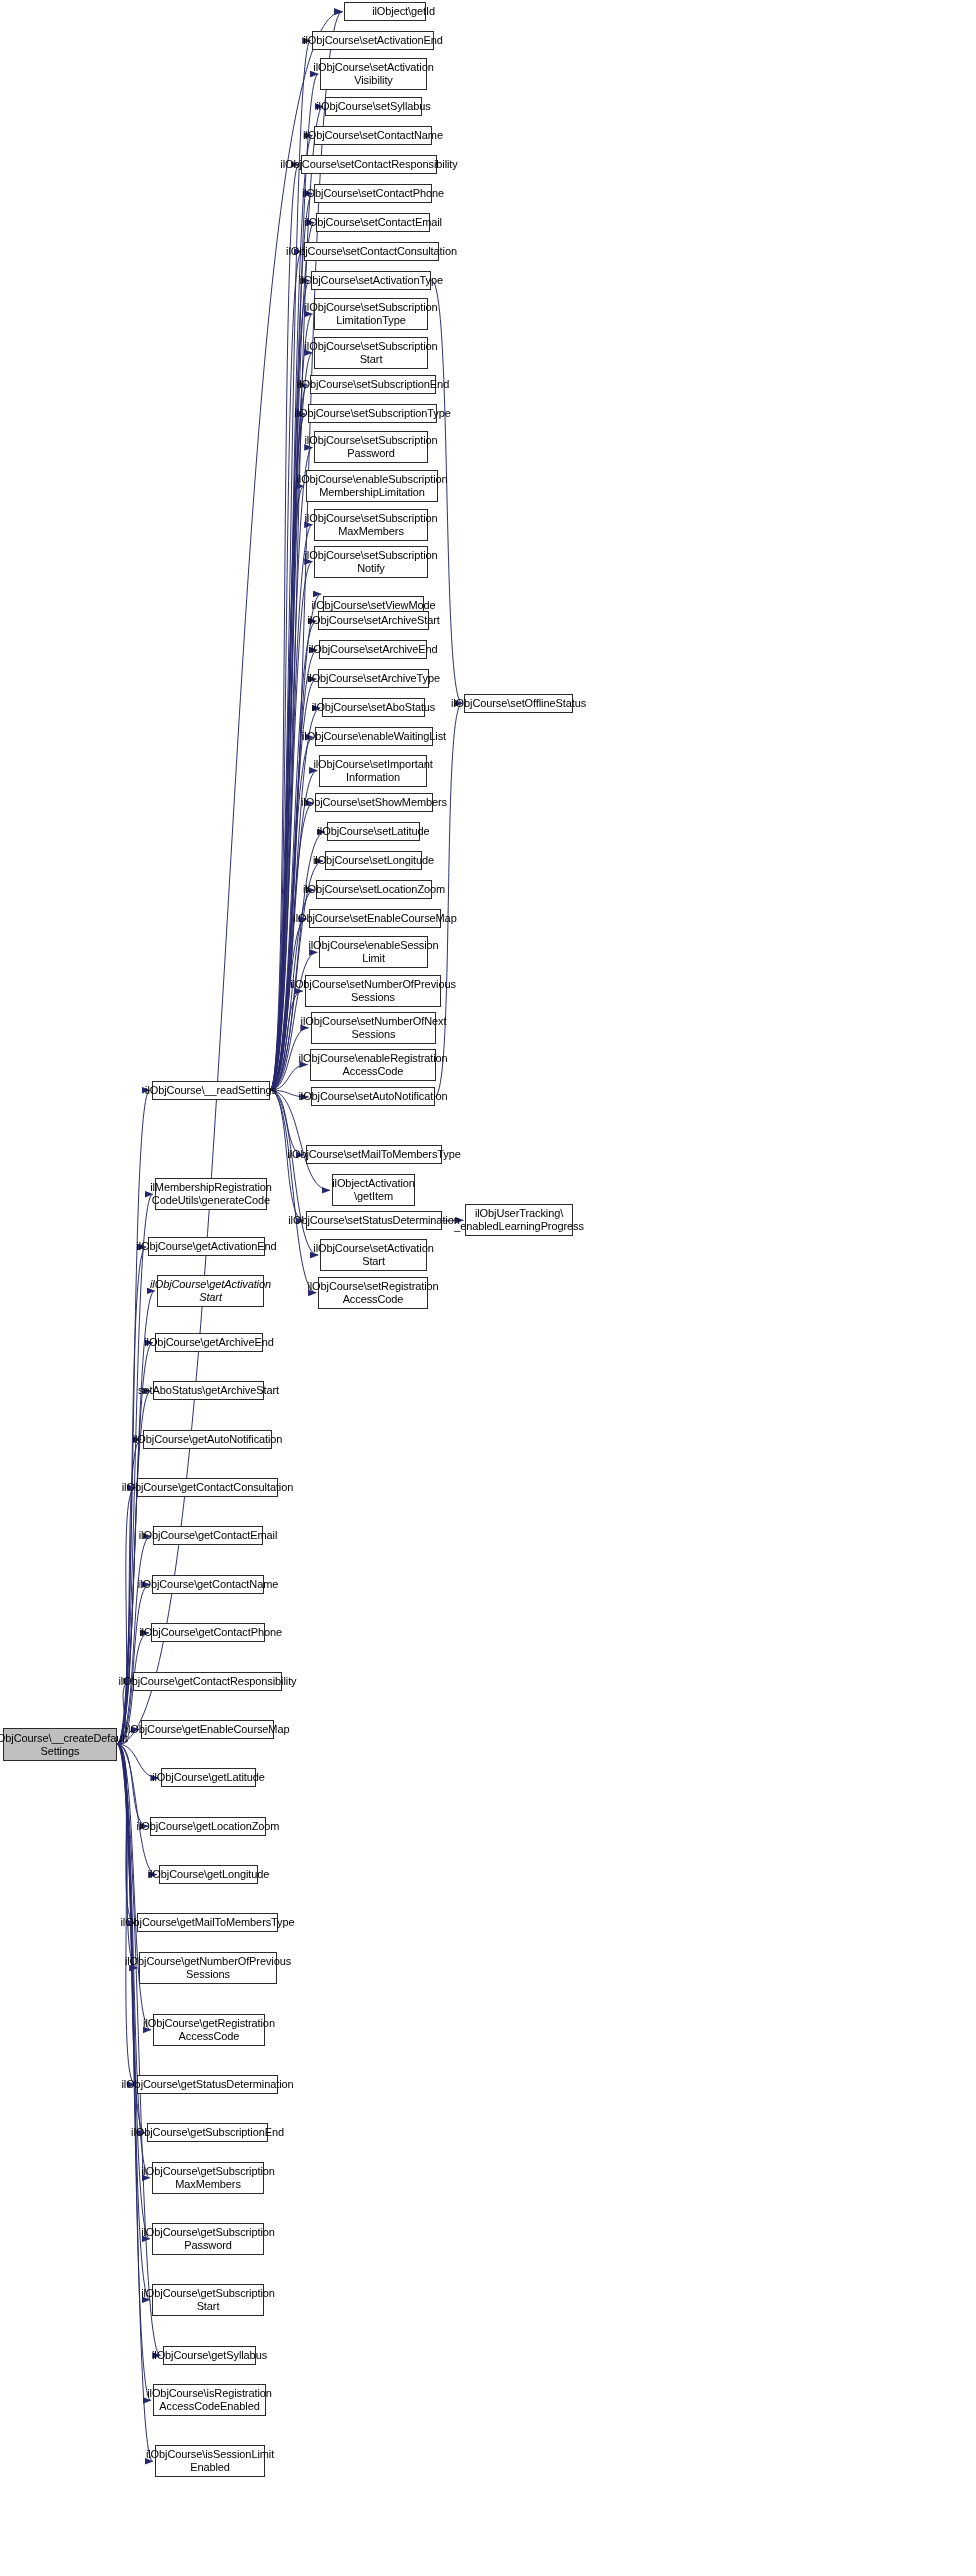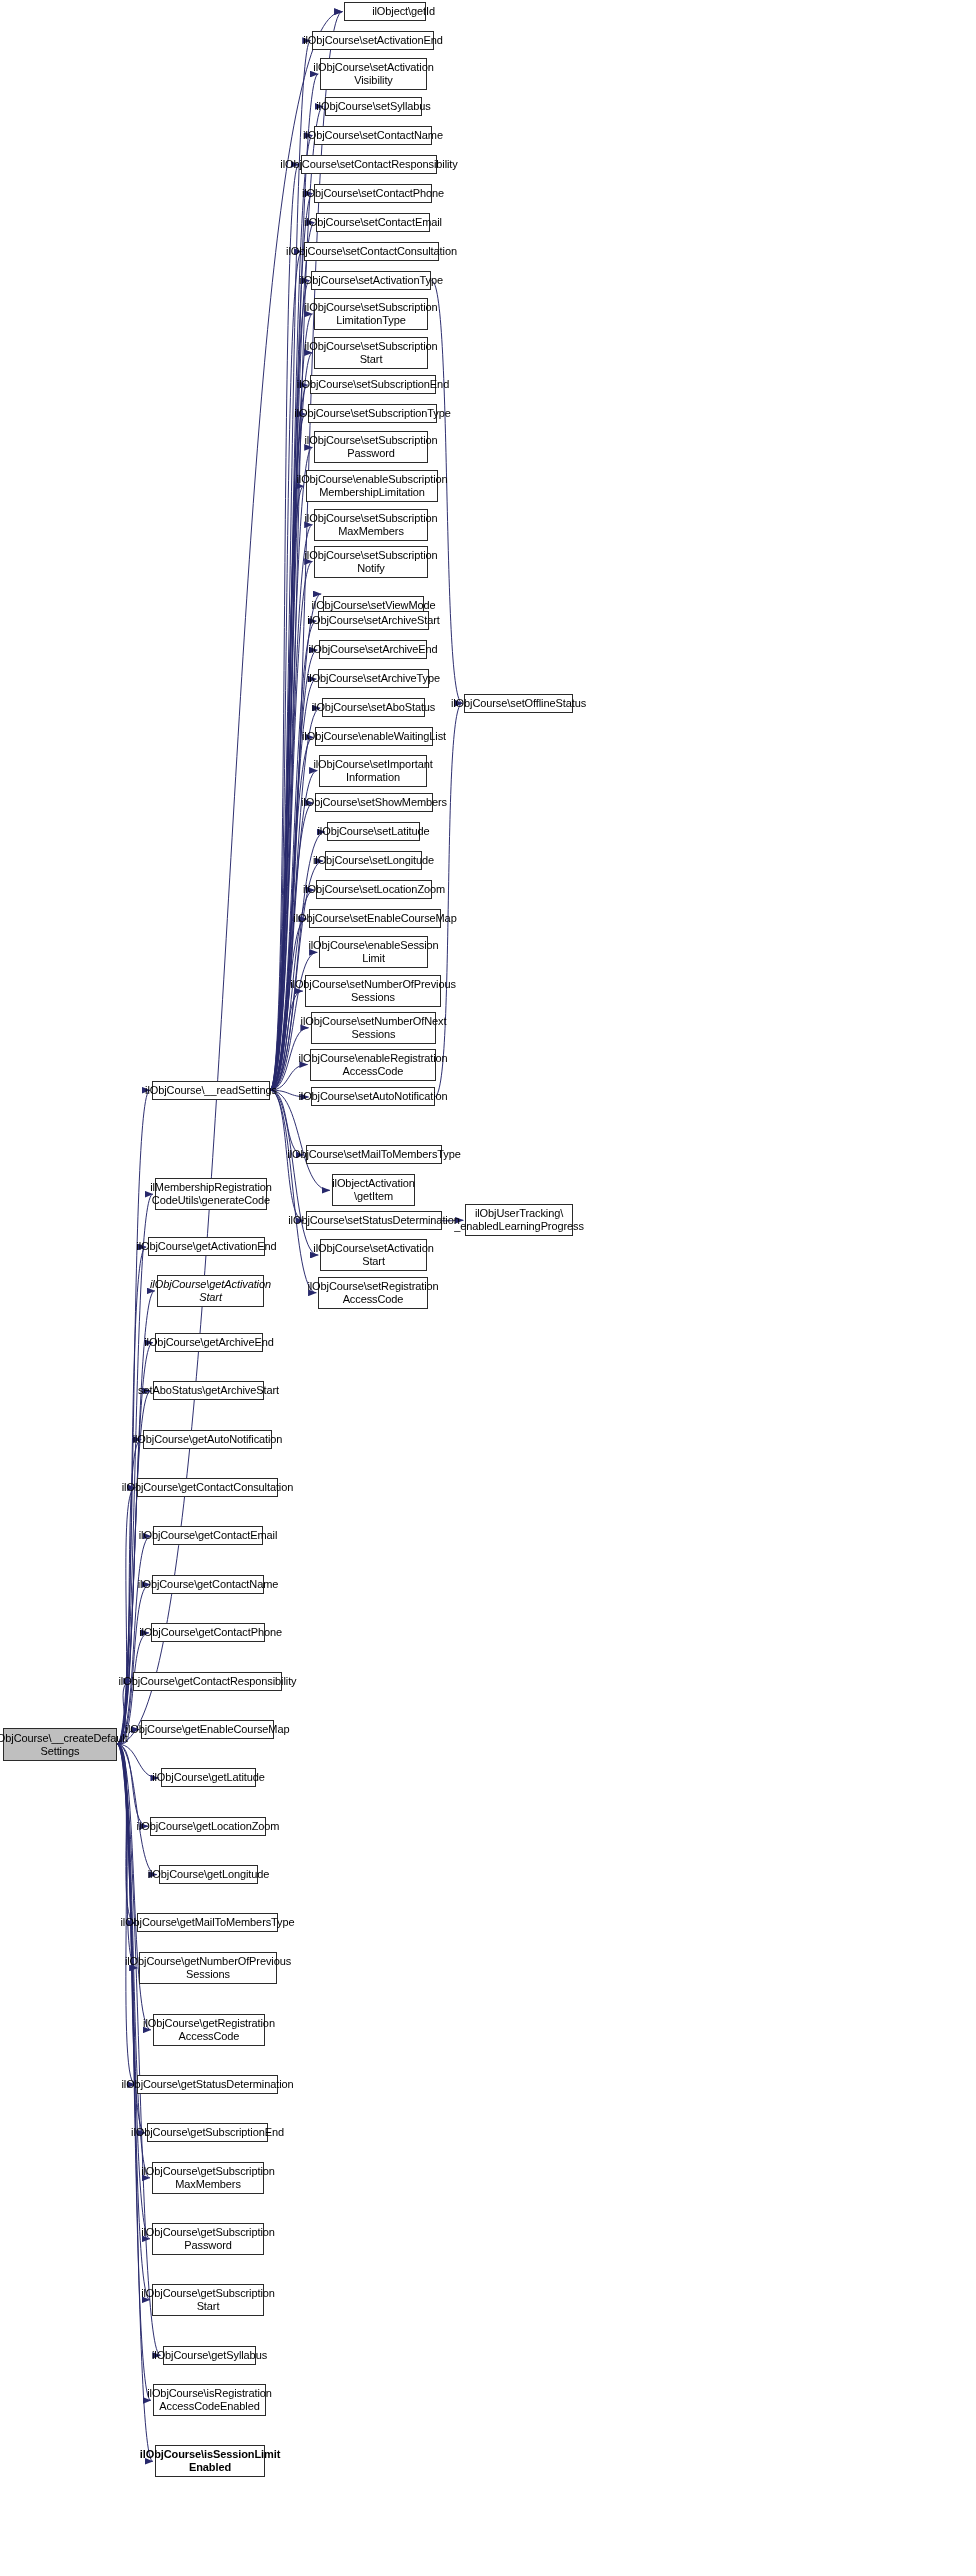--- a/index.html
+++ b/index.html
@@ -142,21 +142,21 @@
       <div class="node" style="left: 147px; top: 2123px; width: 121px; height: 19.3px;">ilObjCourse\getSubscriptionEnd</div>
       <div class="node" style="left: 152px; top: 2162px; width: 112px; height: 32px;">ilObjCourse\getSubscription
 MaxMembers</div>
       <div class="node" style="left: 152px; top: 2223px; width: 112px; height: 32px;">ilObjCourse\getSubscription
 Password</div>
       <div class="node" style="left: 152px; top: 2284px; width: 112px; height: 32px;">ilObjCourse\getSubscription
 Start</div>
       <div class="node" style="left: 163px; top: 2346px; width: 93px; height: 19.3px;">ilObjCourse\getSyllabus</div>
       <div class="node" style="left: 153px; top: 2384px; width: 113px; height: 32px;">ilObjCourse\isRegistration
 AccessCodeEnabled</div>
-      <div class="node" style="left: 155px; top: 2445px; width: 110px; height: 32px; font-weight: bold;">ilObjCourse\isSessionLimit
+      <div class="node" style="left: 155px; top: 2445px; width: 110px; height: 32px;">ilObjCourse\isSessionLimit
 Enabled</div>
       <div class="node" style="left: 344px; top: 1.9px; width: 82px; height: 19.3px; padding-left: 40px;">ilObject\getId</div>
       <div class="node" style="left: 312px; top: 31px; width: 122px; height: 19.3px;">ilObjCourse\setActivationEnd</div>
       <div class="node" style="left: 320px; top: 58px; width: 107px; height: 32px;">ilObjCourse\setActivation
 Visibility</div>
       <div class="node" style="left: 325px; top: 97px; width: 97px; height: 19.3px;">ilObjCourse\setSyllabus</div>
       <div class="node" style="left: 314px; top: 126px; width: 118px; height: 19.3px;">ilObjCourse\setContactName</div>
       <div class="node" style="left: 301px; top: 155px; width: 136px; height: 19.3px;">ilObjCourse\setContactResponsibility</div>
       <div class="node" style="left: 314px; top: 184px; width: 118px; height: 19.3px;">ilObjCourse\setContactPhone</div>
       <div class="node" style="left: 316px; top: 213px; width: 114px; height: 19.3px;">ilObjCourse\setContactEmail</div>

